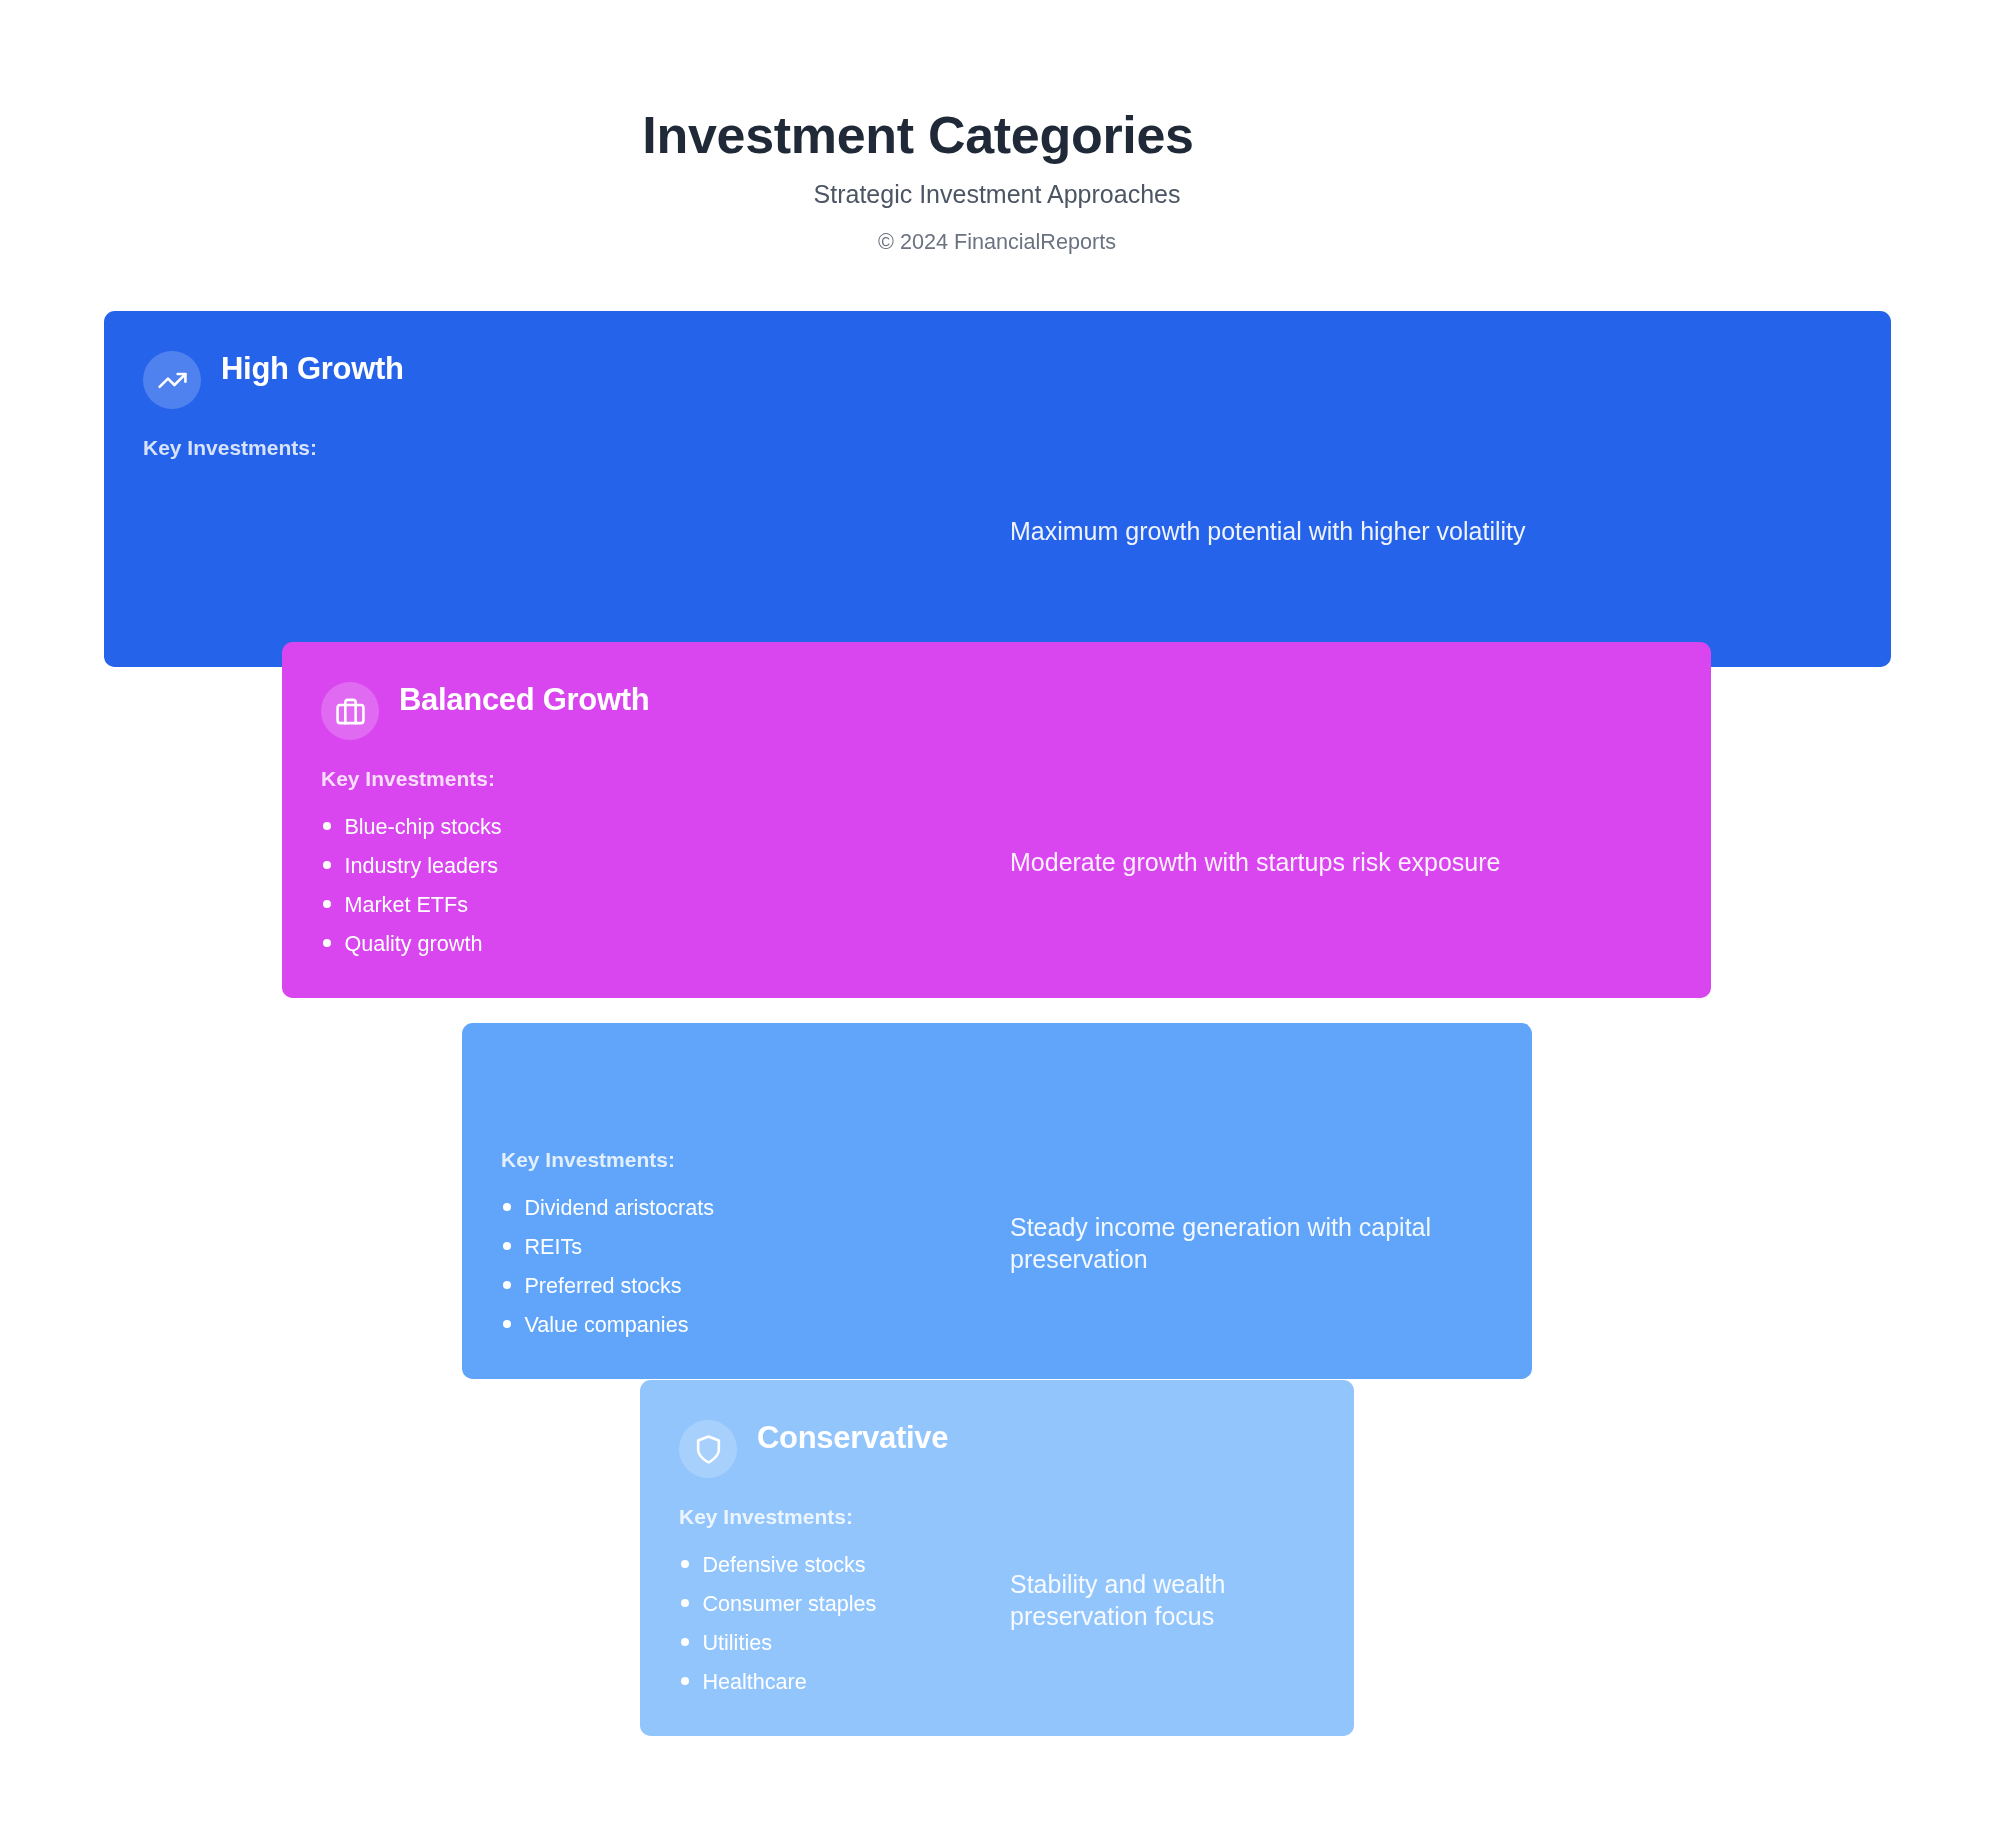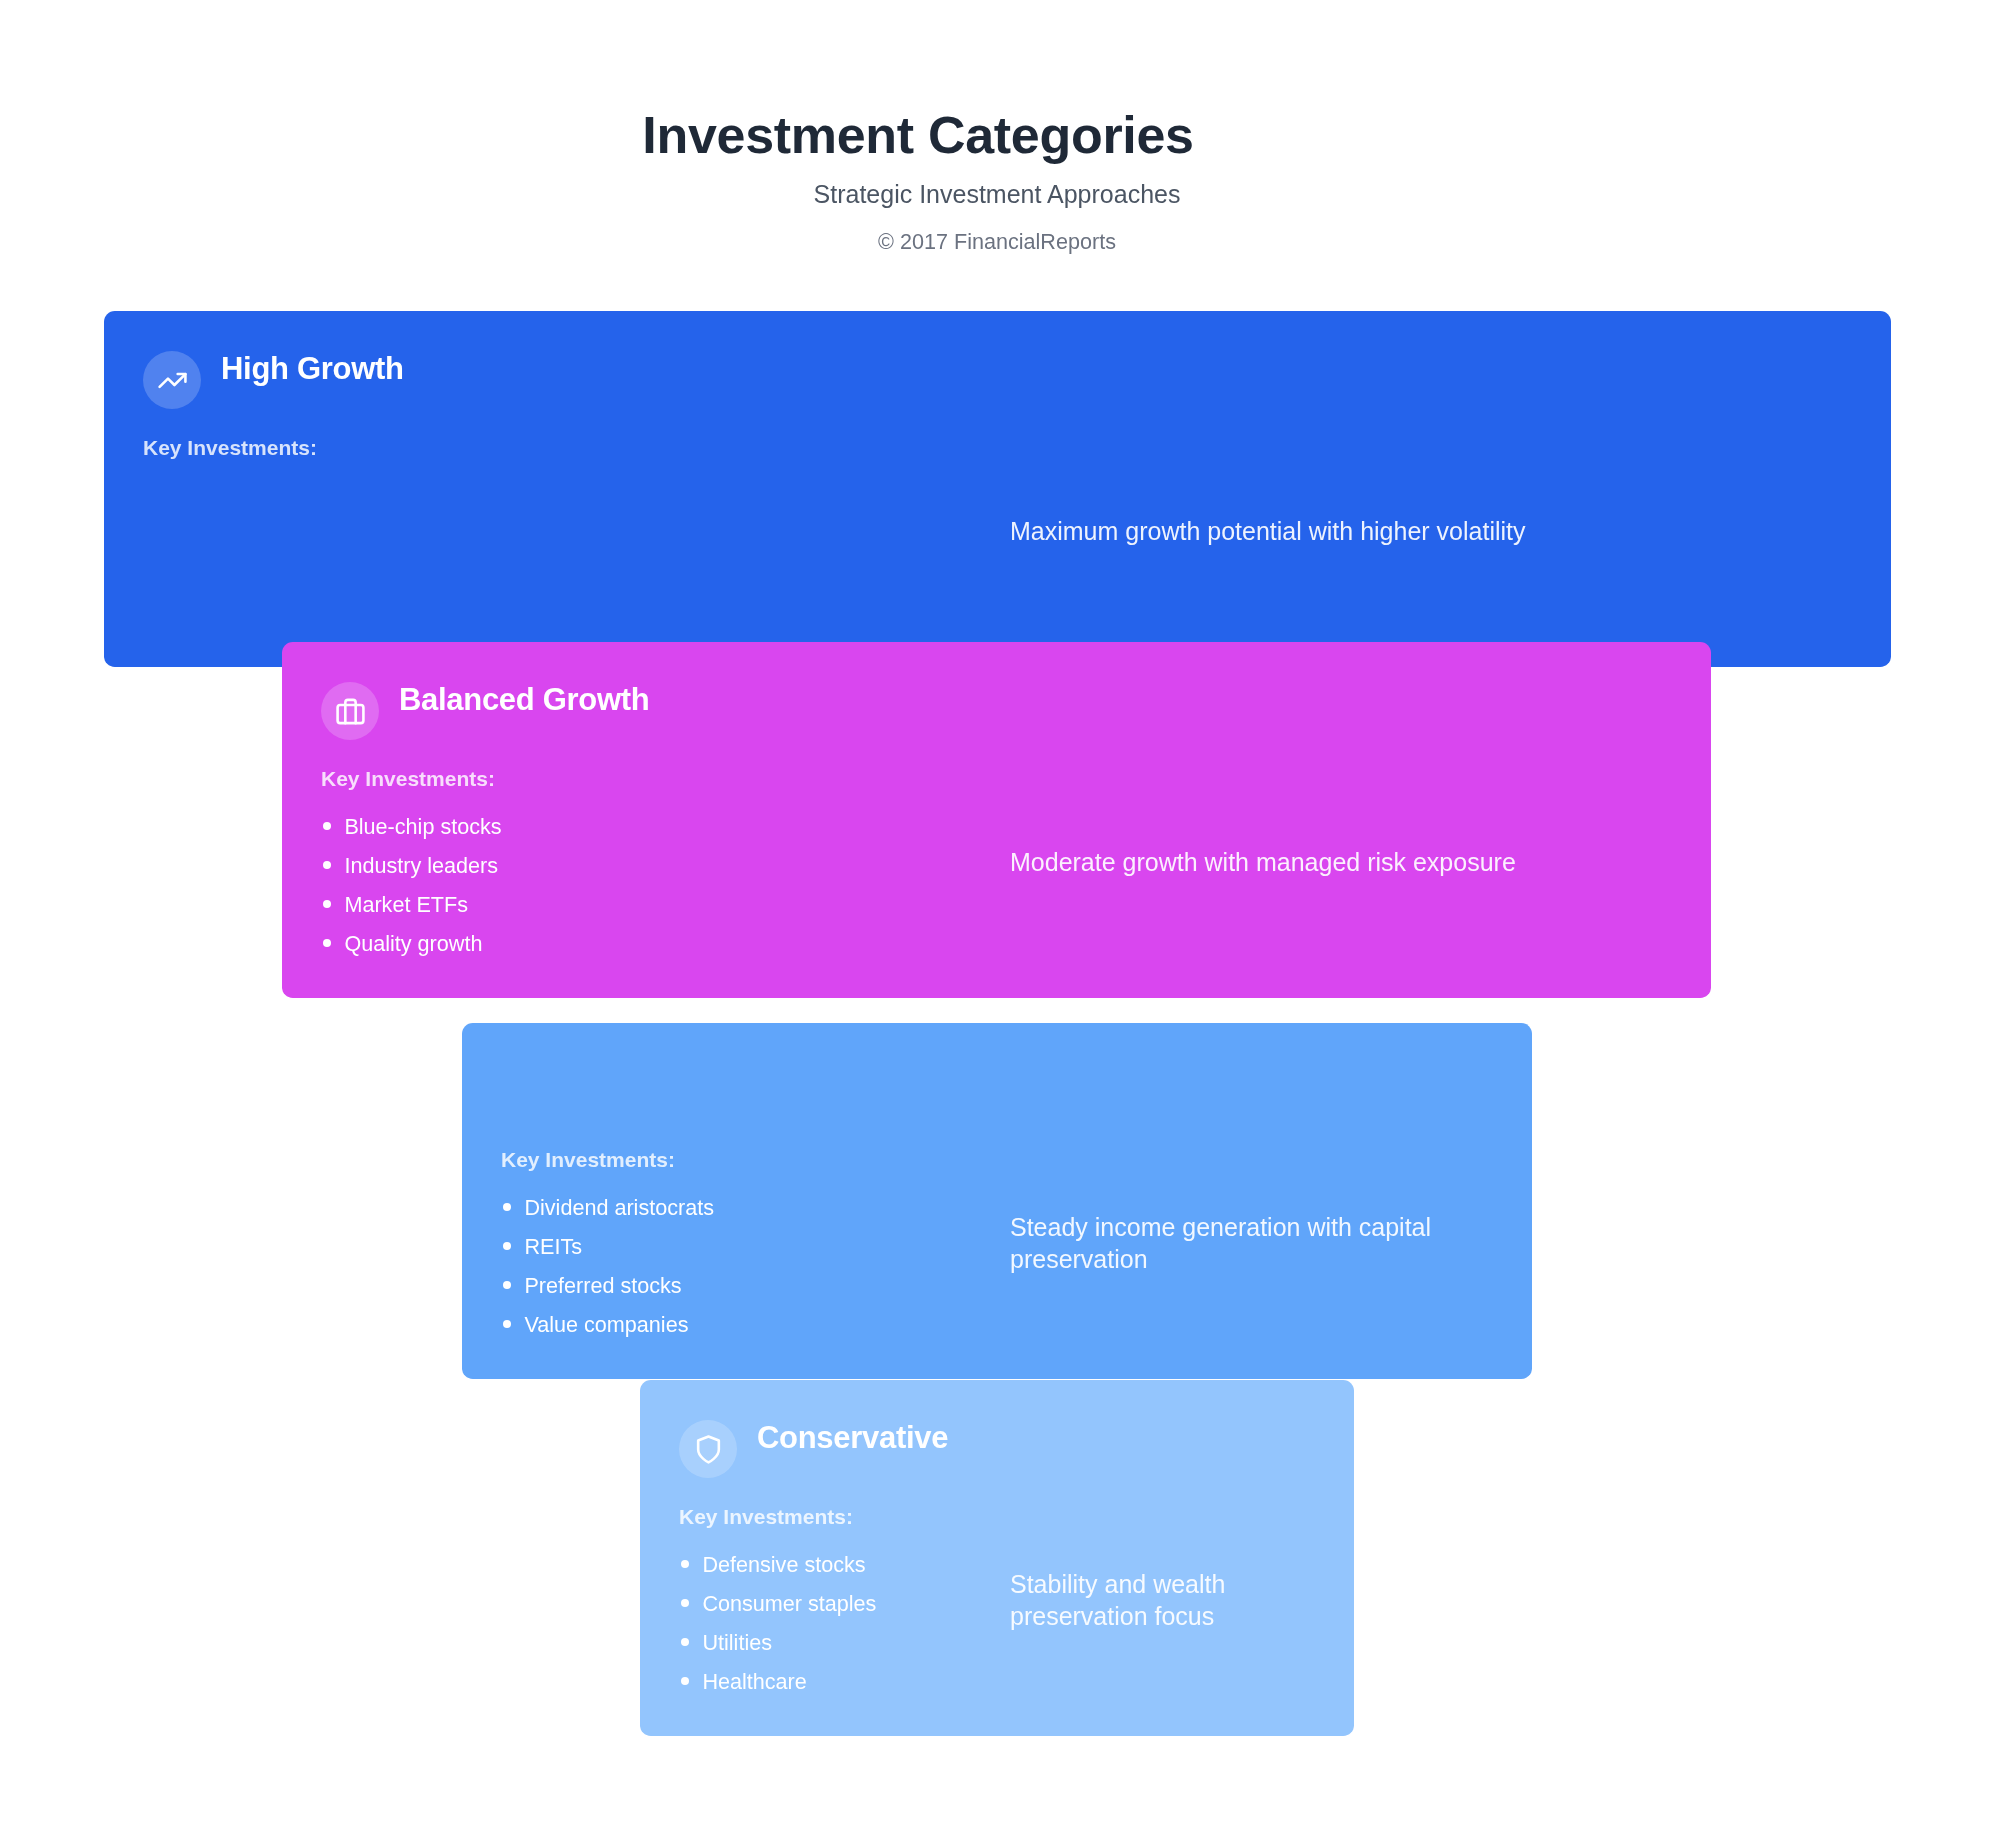--- a/index.html
+++ b/index.html
@@ -23,21 +23,21 @@
   .list li .bullet { position: absolute; left: 1.8px; top: 15.3px; width: 8px; height: 8px; border-radius: 50%; background: #ffffff; }
 
   .desc { position: absolute; font-size: 25px; line-height: 32px; color: rgba(255,255,255,0.92); }
 </style>
 </head>
 <body>
 
 <div class="header">
   <h1 class="title">Investment Categories</h1>
   <div class="subtitle">Strategic Investment Approaches</div>
-  <div class="copyright">© 2017 FinancialReports</div>
+  <div class="copyright">© 2024 FinancialReports</div>
 </div>
 
 <div class="card" style="left:104px; top:311px; width:1787px; background:#2563eb;">
   <div class="card-header">
     <div class="icon-circle">
       <svg viewBox="0 0 24 24" fill="none" stroke="#ffffff" stroke-width="2" stroke-linecap="round" stroke-linejoin="round">
           <polyline points="22 7 13.5 15.5 8.5 10.5 2 17"></polyline>
           <polyline points="16 7 22 7 22 13"></polyline>
         </svg>
     </div>
@@ -57,21 +57,21 @@
     </div>
     <div class="card-title">Balanced Growth</div>
   </div>
   <div class="key-label">Key Investments:</div>
   <ul class="list">
     <li><span class="bullet"></span><span>Blue-chip stocks</span></li>
     <li><span class="bullet"></span><span>Industry leaders</span></li>
     <li><span class="bullet"></span><span>Market ETFs</span></li>
     <li><span class="bullet"></span><span>Quality growth</span></li>
   </ul>
-  <div class="desc" style="left:728px; top:204px; width:648px;">Moderate growth with managed risk exposure</div>
+  <div class="desc" style="left:728px; top:204px; width:648px;">Moderate growth with startups risk exposure</div>
 </div>
 
 <div class="card" style="left:462px; top:1023px; width:1070px; background:#60a5fa;">
   <div class="key-label">Key Investments:</div>
   <ul class="list">
     <li><span class="bullet"></span><span>Dividend aristocrats</span></li>
     <li><span class="bullet"></span><span>REITs</span></li>
     <li><span class="bullet"></span><span>Preferred stocks</span></li>
     <li><span class="bullet"></span><span>Value companies</span></li>
   </ul>

